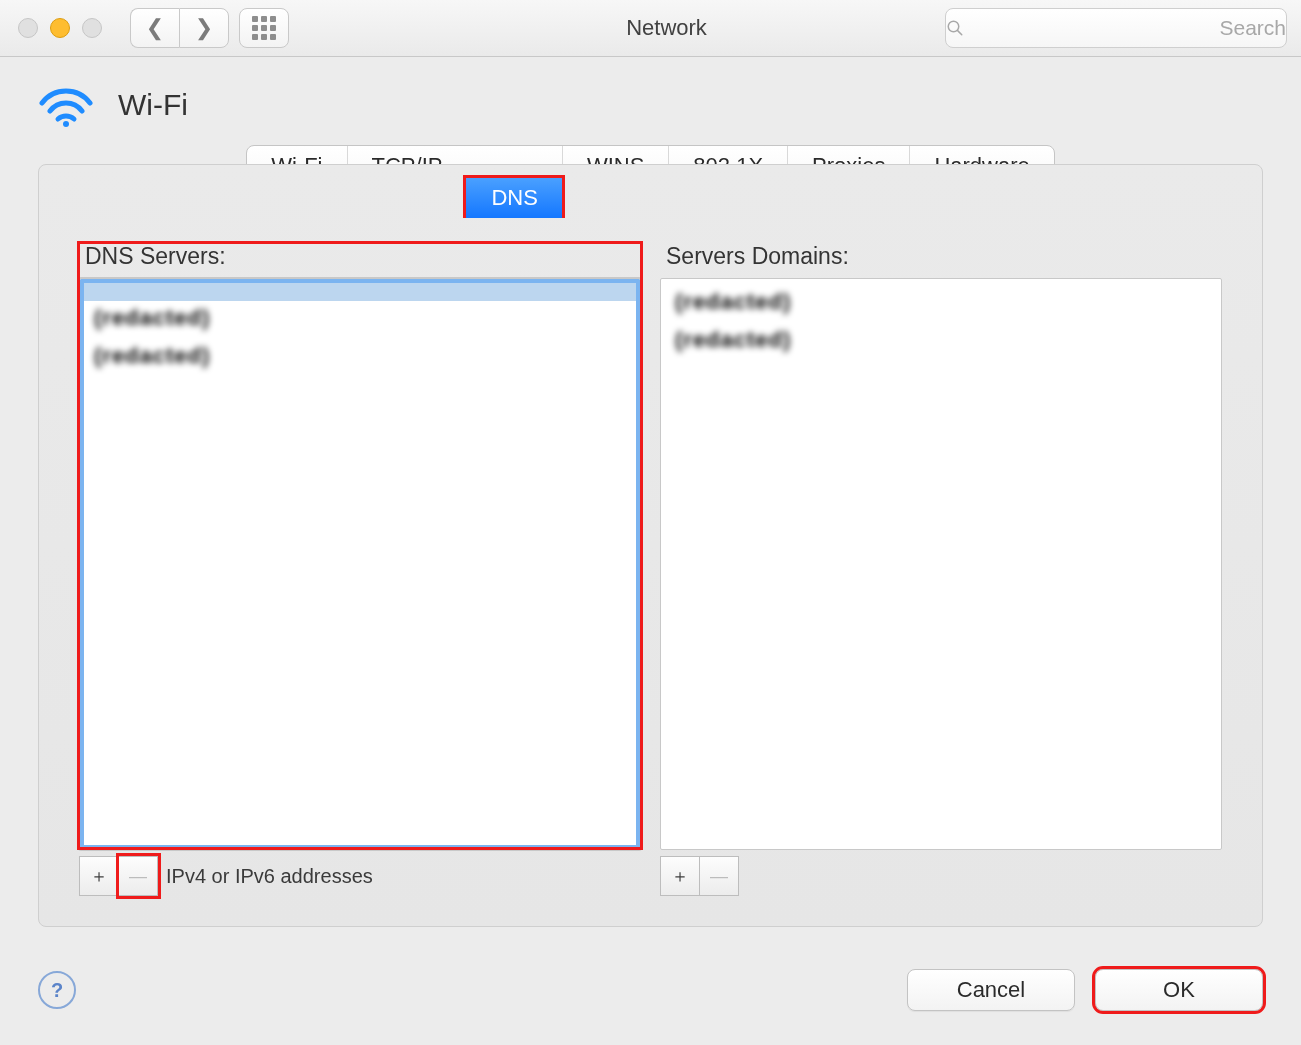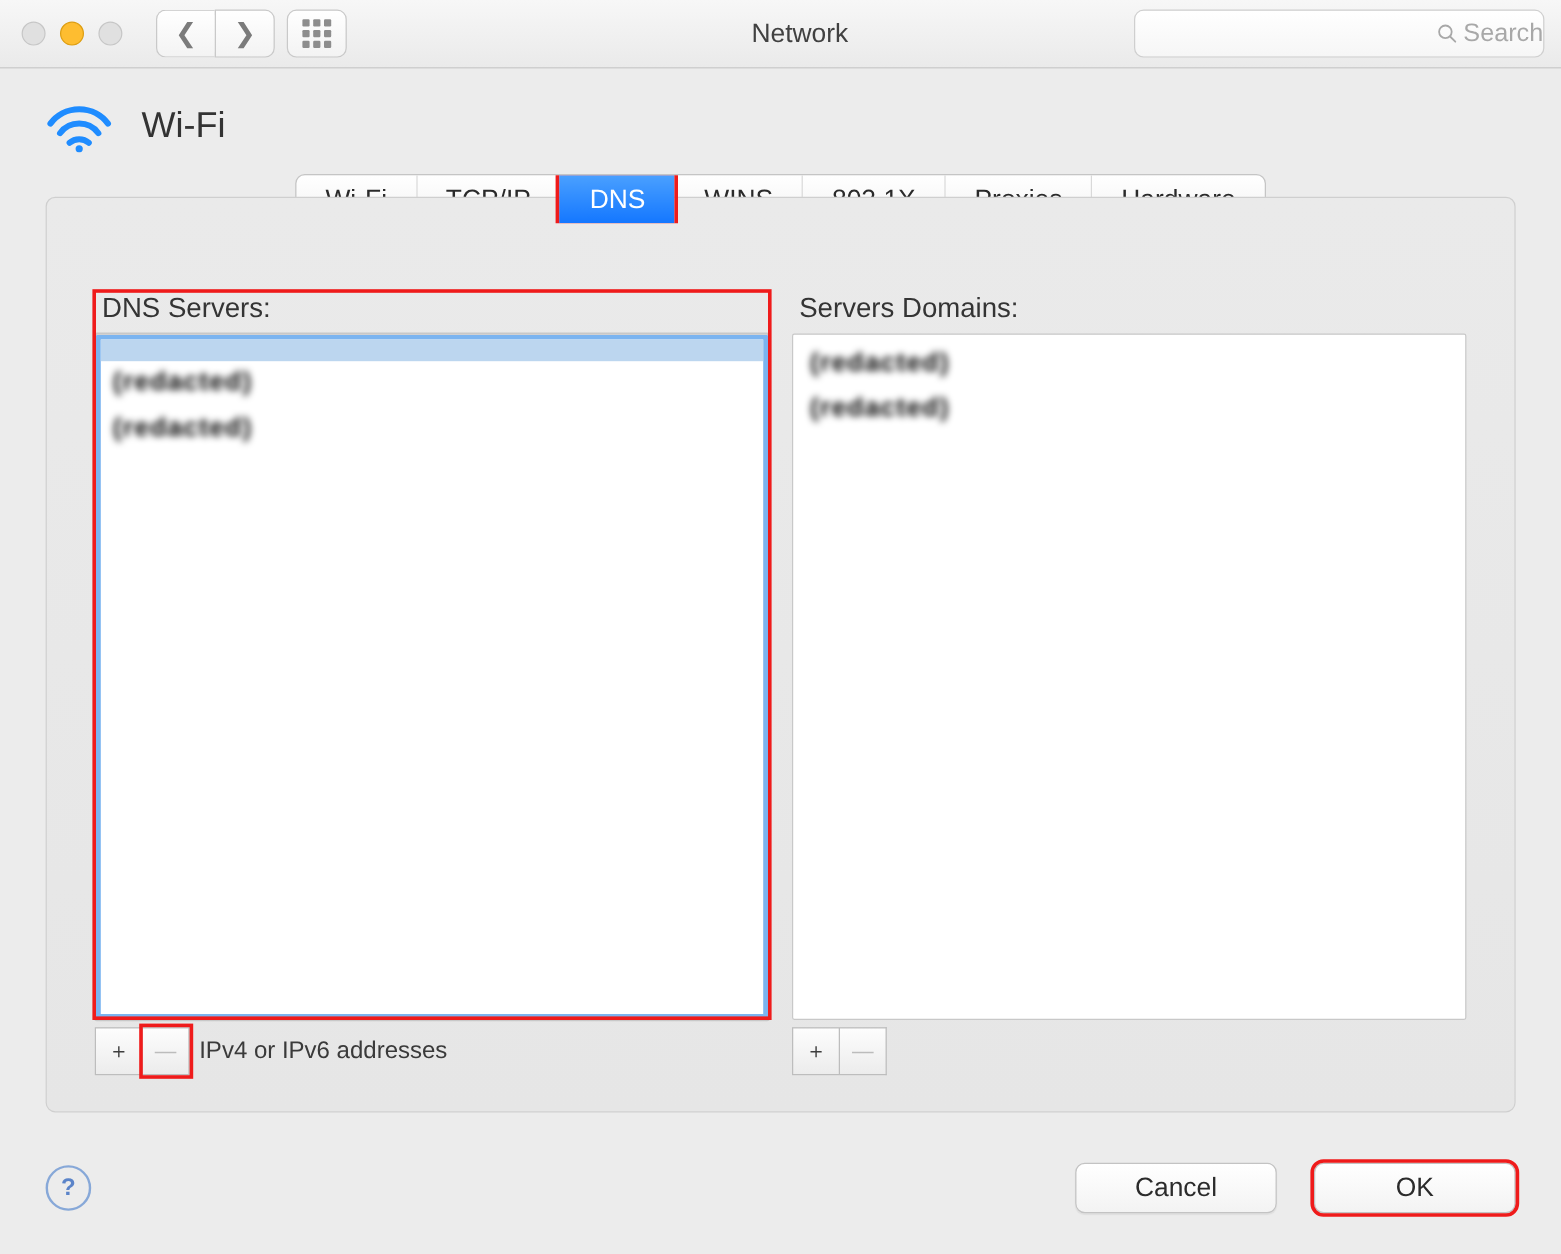--- a/index.html
+++ b/index.html
@@ -18,34 +18,34 @@
     height:38px;display:flex;align-items:center;justify-content:center;color:#7b7b7b;}
   .nav-back{width:48px;border-radius:8px 0 0 8px;border-right:none;}
   .nav-fwd{width:48px;border-radius:0 8px 8px 0;}
   .apps-btn{width:48px;margin-left:10px;border-radius:8px;}
   .chev{font-size:22px;line-height:1;}
   .dots9{display:grid;grid-template-columns:repeat(3,6px);grid-template-rows:repeat(3,6px);gap:3px;}
   .dots9 span{width:6px;height:6px;background:#8d8d8d;border-radius:1px;}
   .title{position:absolute;left:0;right:0;text-align:center;font-size:22px;color:#414141;pointer-events:none;font-weight:400;padding-left:32px;}
   .search-wrap{margin-left:auto;margin-right:14px;width:340px;height:38px;
     background:linear-gradient(#ffffff,#f6f6f6);border:1px solid #cfcfcf;border-radius:8px;
-    display:flex;align-items:center;justify-content:flex-end;color:#a8a8a8;gap:4px;}
+    display:flex;align-items:center;justify-content:space-between;color:#a8a8a8;gap:4px;}
   .search-ic svg{display:block;}
   
   .hdr{display:flex;align-items:center;gap:24px;margin:26px 0 18px 38px;}
   .wifi-ic svg{display:block;}
   .hdr-title{font-size:30px;color:#333;}
   
   .tabs{display:flex;justify-content:center;}
   .seg{display:flex;border:1px solid #c5c5c5;border-radius:8px;overflow:hidden;
     background:linear-gradient(#ffffff,#f2f2f2);}
   .seg-item{padding:0 24px;height:40px;line-height:40px;font-size:22px;color:#2a2a2a;
     border-left:1px solid #d9d9d9;white-space:nowrap;cursor:default;}
   .seg-item:first-child{border-left:none;}
-  .seg-item.active{background:linear-gradient(#4aa0ff,#1477ff);color:#fff;border-left-color:transparent;}
+  .seg-item.active{background:linear-gradient(#4aa0ff,#1477ff);color:#fff;border-left-color:transparent;margin-top:32px;}
   .seg-item.hl{outline:3px solid #ef1b1b;outline-offset:0;position:relative;z-index:1;}
   
   .panel{position:absolute;left:38px;right:38px;top:164px;bottom:118px;
     background:linear-gradient(#eaeaea,#e6e6e6);border:1px solid #cfcfcf;border-radius:8px;}
   .cols{display:flex;gap:19px;position:absolute;left:40px;right:40px;top:78px;bottom:30px;}
   .col{flex:1;display:flex;flex-direction:column;}
   .col-label{font-size:23px;color:#343434;margin:0 0 8px 6px;}
   .listbox{flex:1;background:#fff;border:1px solid #c8c8c8;border-radius:2px;position:relative;overflow:hidden;}
   .listbox.focused{box-shadow:0 0 0 4px #7bb4f0 inset,0 0 0 1px #c8c8c8;}
   
@@ -61,21 +61,21 @@
   .foot-text{font-size:20px;color:#3a3a3a;margin-left:8px;}
   
   .bottom{position:absolute;left:38px;right:38px;bottom:26px;height:58px;display:flex;align-items:center;}
   .help{width:34px;height:34px;border:2px solid #87a8d8;border-radius:50%;color:#5b84c9;
     display:flex;align-items:center;justify-content:center;font-size:20px;font-weight:600;}
   .spacer{flex:1;}
   .btn{height:40px;min-width:130px;padding:0 18px;background:linear-gradient(#ffffff,#f3f3f3);
     border:1px solid #c3c3c3;border-radius:8px;font-size:22px;color:#2b2b2b;
     display:flex;align-items:center;justify-content:center;box-shadow:0 1px 1px rgba(0,0,0,.06);}
   .btn.hl{outline:3px solid #ef1b1b;outline-offset:0;}
-  .btn + .btn{margin-left:31px;}
+  .btn + .btn{margin-left:20px;}
   .spacer-bot{height:8px;}
 </style>
 </head>
 <body>
 
 <div class="titlebar">
   <div class="traffic-lights">
     <div class="tl tl-close"></div>
     <div class="tl tl-min"></div>
     <div class="tl tl-max"></div>

